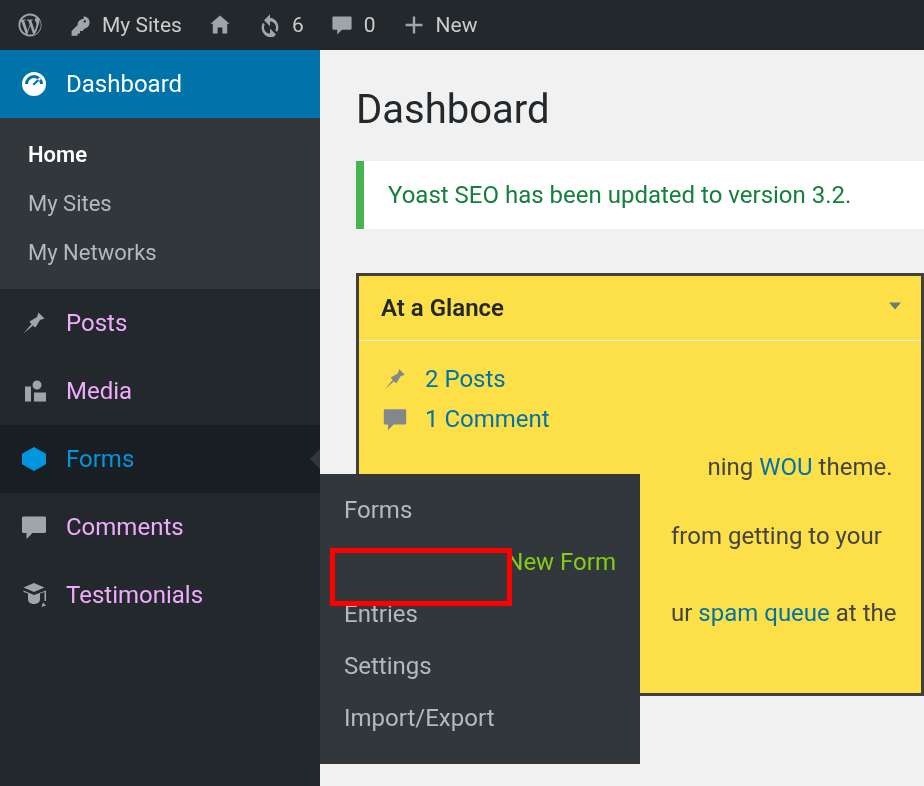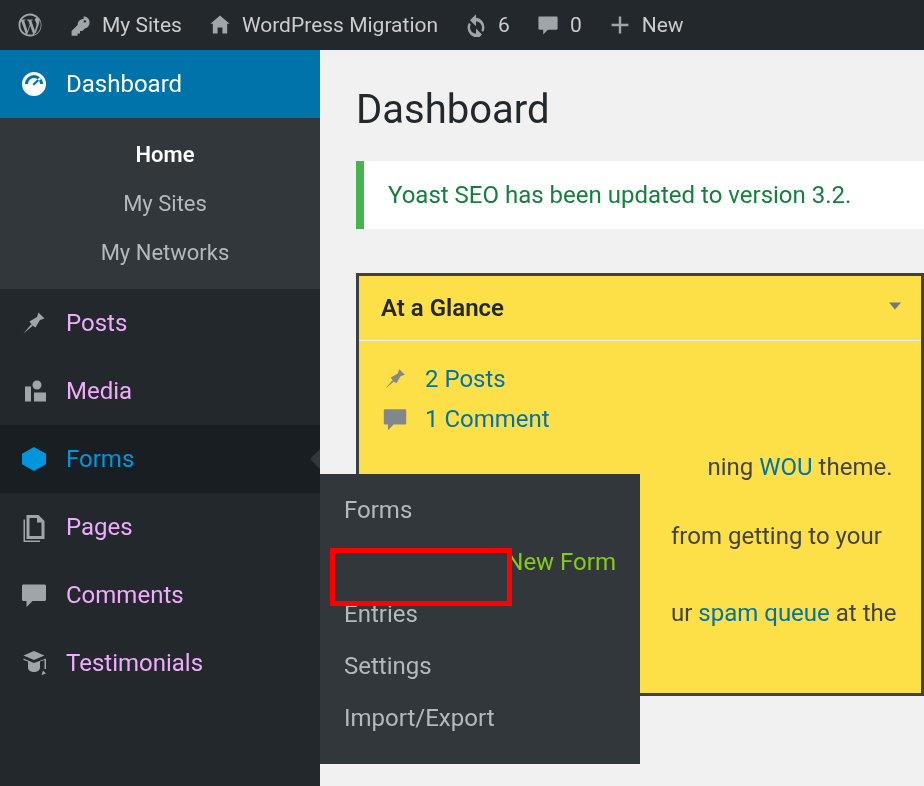--- a/index.html
+++ b/index.html
@@ -112,21 +112,20 @@
   
   .submenu {
     background: #32373c;
     padding: 12px 0;
     font-size: 22px;
   }
   .submenu-item {
     padding: 12px 18px 12px 28px;
     color: #b4b9be;
     cursor: pointer;
-    text-align: center;
   }
   .submenu-item.current { color: #fff; font-weight: 600; }
 
   
   .flyout {
     position: absolute;
     left: 320px;
     top: 424px;
     background: #32373c;
     min-width: 320px;
@@ -234,21 +233,20 @@
   <div class="ab-item">
     <svg viewBox="0 0 20 20">
         <path d="M13 3c3 0 5 2 5 5 0 2.5-1.7 4.6-4 5v0l-2 2h-2v2H8v2H3v-4l5-5c0-3 2-5 5-5zm1 5c.6 0 1-.4 1-1s-.4-1-1-1-1 .4-1 1 .4 1 1 1z"></path>
       </svg>
     <span>My Sites</span>
   </div>
   <div class="ab-item">
     <svg viewBox="0 0 20 20">
         <path d="M10 2l8 7h-2v8h-4v-5H8v5H4v-8H2l8-7z"></path>
       </svg>
-    <span>WordPress Migration</span>
   </div>
   <div class="ab-item">
     <svg viewBox="0 0 20 20">
         <path d="M10 4V1L5 6l5 5V7c2.8 0 5 2.2 5 5 0 .9-.2 1.7-.6 2.4l1.5 1.5C16.6 14.7 17 13.4 17 12c0-4.4-3.6-8-7-8zm0 13c-2.8 0-5-2.2-5-5 0-.9.2-1.7.6-2.4L4.1 8.1C3.4 9.3 3 10.6 3 12c0 4.4 3.6 8 7 8v3l5-5-5-5v4z"></path>
       </svg>
     <span>6</span>
   </div>
   <div class="ab-item">
     <svg viewBox="0 0 20 20">
         <path d="M3 3h14c.6 0 1 .4 1 1v9c0 .6-.4 1-1 1h-7l-4 4v-4H3c-.6 0-1-.4-1-1V4c0-.6.4-1 1-1z"></path>
@@ -302,28 +300,20 @@
 
     <div class="menu-item forms-open">
       <span class="icon">
         <svg viewBox="0 0 20 20">
             <path d="M10 2l8 4.5v7L10 18l-8-4.5v-7L10 2zm-3 6h6v1H7V8zm0 2h6v1H7v-1zm0 2h4v1H7v-1z"></path>
           </svg>
       </span>
       <span>Forms</span>
     </div>
 
-    <div class="menu-item">
-      <span class="icon">
-        <svg viewBox="0 0 20 20">
-            <path d="M5 2h8l4 4v12H5V2zm2 2v12h8V7h-3V4H7zM3 5h1v14h10v1H3V5z"></path>
-          </svg>
-      </span>
-      <span>Pages</span>
-    </div>
 
     <div class="menu-item">
       <span class="icon">
         <svg viewBox="0 0 20 20">
             <path d="M3 3h14c.6 0 1 .4 1 1v9c0 .6-.4 1-1 1h-8l-4 4v-4H3c-.6 0-1-.4-1-1V4c0-.6.4-1 1-1z"></path>
           </svg>
       </span>
       <span>Comments</span>
     </div>
 

